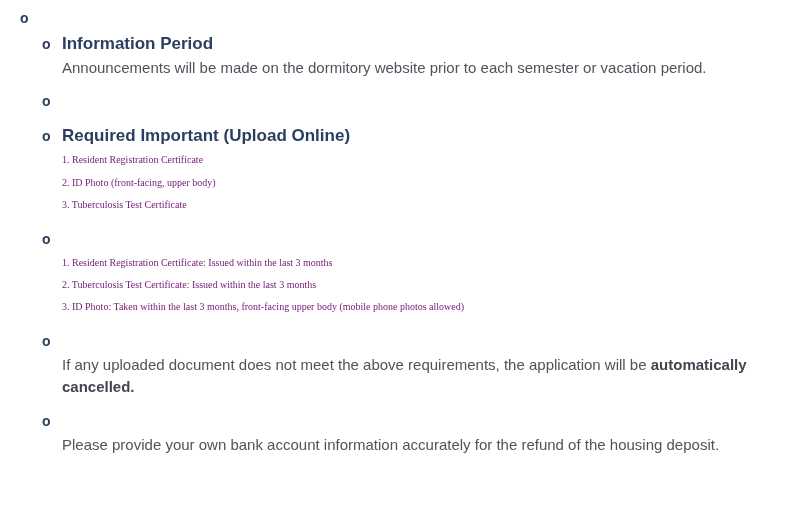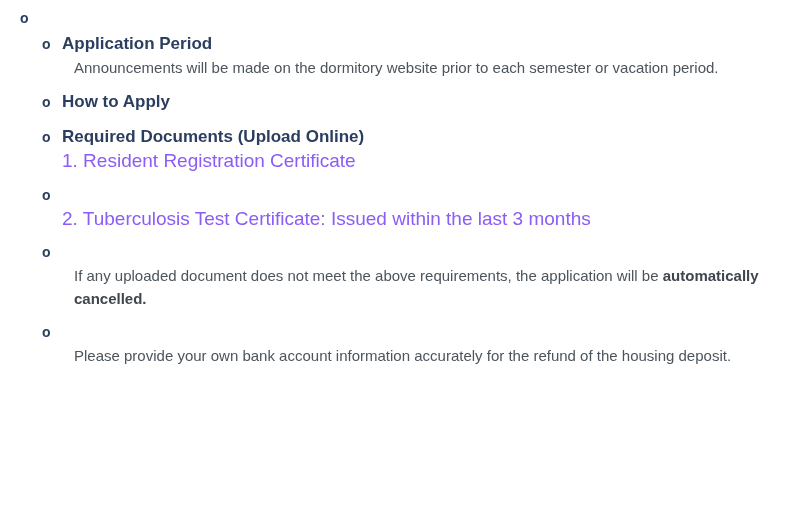--- a/index.html
+++ b/index.html
@@ -36,81 +36,85 @@
   .level2 {
     margin-left: 22px;
   }
   .section {
     margin-top: 11px;
   }
   .section-first {
     margin-top: 2px;
   }
   .body-text {
-    margin: 1px 0 0 32px;
+    margin: 1px 0 0 20px;
     font-size: 15px;
     line-height: 22.4px;
     color: #4c545c;
     white-space: pre-line;
   }
   .list {
     margin: 1px 0 0 20px;
   }
   .list-item {
-    font-size: 19px;
+    font-size: 10px;
     line-height: 22.4px;
-    color: #8b5cf6;
+    color: #701a75;
+    font-family: Liberation Serif, serif;
   }
   .bold-note {
     font-weight: 700;
     color: #3f464d;
   }
 </style>
 </head>
 <body>
 
 <div class="doc">
 
   <div class="h-row">
     <span class="bullet">o</span>
   </div>
 
   <div class="level2">
 
     <div class="section section-first">
       <div class="h-row">
         <span class="bullet">o</span>
-        <span>Application Period</span>
+        <span>Information Period</span>
       </div>
       <div class="body-text">Announcements will be made on the dormitory website prior to each semester or vacation period.</div>
     </div>
 
     <div class="section">
       <div class="h-row">
         <span class="bullet">o</span>
-        <span>How to Apply</span>
       </div>
     </div>
 
     <div class="section">
       <div class="h-row">
         <span class="bullet">o</span>
-        <span>Required Documents (Upload Online)</span>
+        <span>Required Important (Upload Online)</span>
       </div>
       <div class="list">
         <div class="list-item">1. Resident Registration Certificate</div>
+        <div class="list-item">2. ID Photo (front-facing, upper body)</div>
+        <div class="list-item">3. Tuberculosis Test Certificate</div>
       </div>
     </div>
 
     <div class="section">
       <div class="h-row">
         <span class="bullet">o</span>
       </div>
       <div class="list">
+        <div class="list-item">1. Resident Registration Certificate: Issued within the last 3 months</div>
         <div class="list-item">2. Tuberculosis Test Certificate: Issued within the last 3 months</div>
+        <div class="list-item">3. ID Photo: Taken within the last 3 months, front-facing upper body (mobile phone photos allowed)</div>
       </div>
     </div>
 
     <div class="section">
       <div class="h-row">
         <span class="bullet">o</span>
       </div>
       <div class="body-text"><span>If any uploaded document does not meet the above requirements, the application will be </span><span class="bold-note">automatically
 cancelled.</span></div>
     </div>

